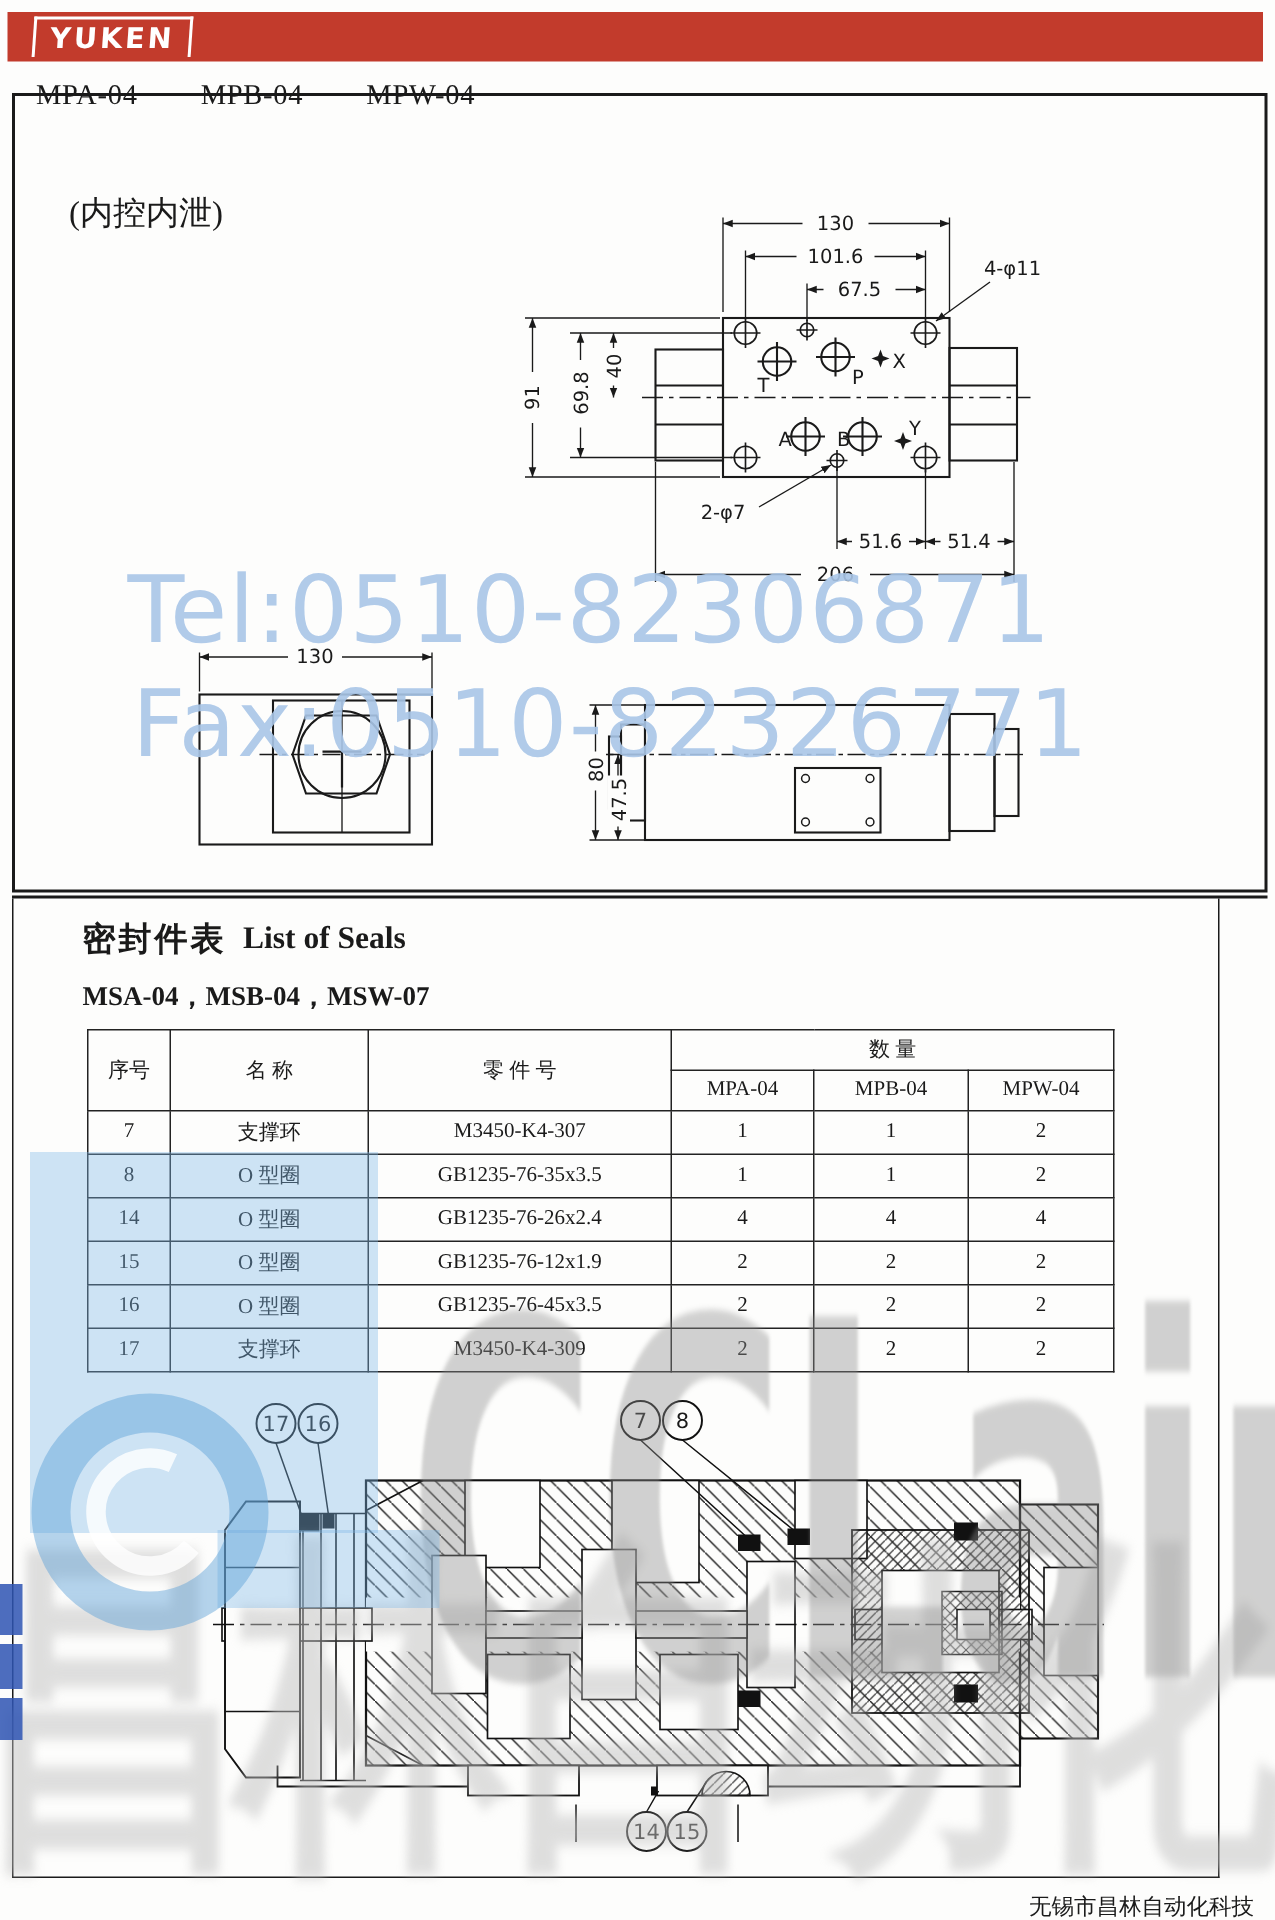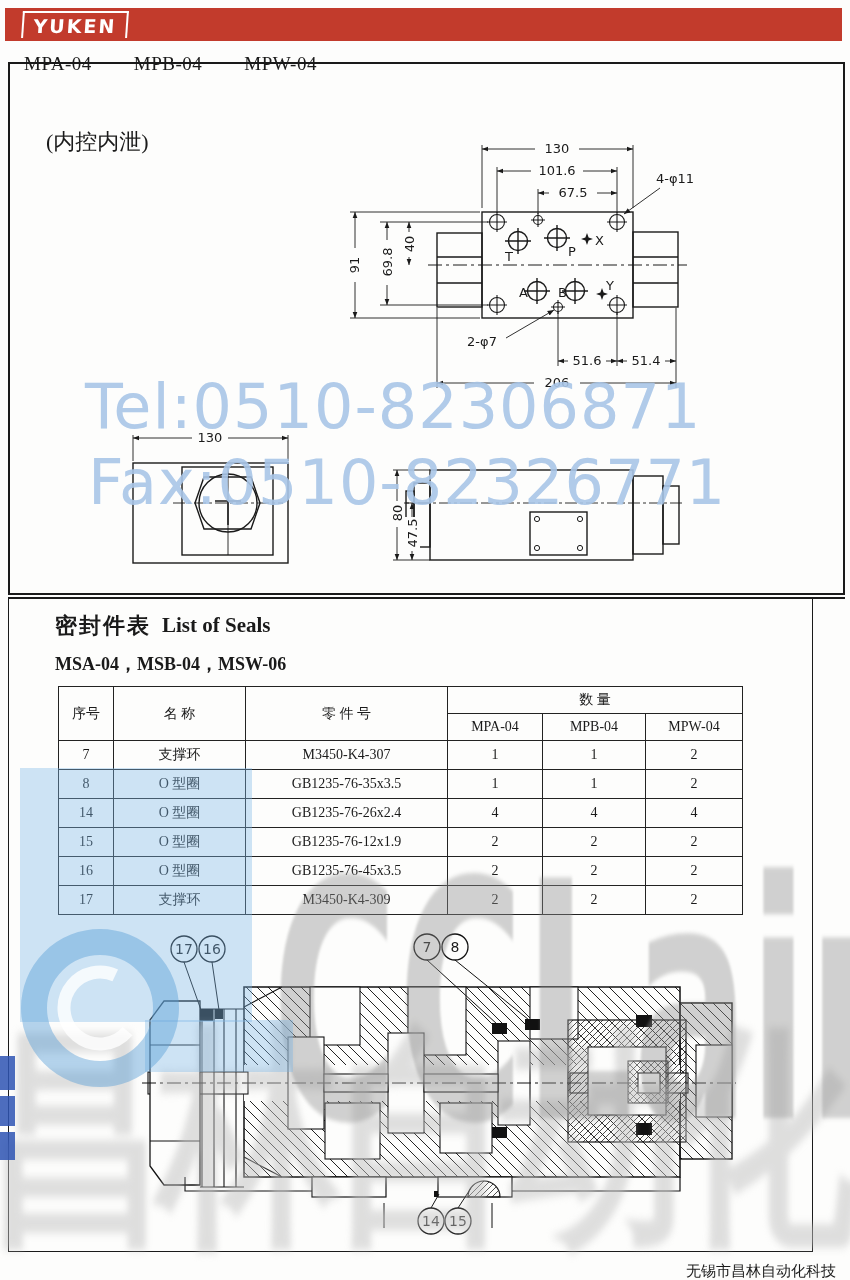--- a/index.html
+++ b/index.html
@@ -208,21 +208,21 @@
     <text x="12" y="73" font-size="13" text-anchor="middle" transform="rotate(-90 12 68)">80</text>
     <rect x="20" y="72" width="15" height="34" fill="#fdfdfc"></rect>
     <text x="27" y="93" font-size="13" text-anchor="middle" transform="rotate(-90 27 88)">47.5</text>
   </svg>
 
   <div class="abs" id="box2-topline"></div>
   <div class="abs" id="box2"></div>
 
   <div class="abs" id="seal-title-cn">密封件表</div>
   <div class="abs" id="seal-title-en">List of Seals</div>
-  <div class="abs" id="seal-models">MSA-04，MSB-04，MSW-06</div>
+  <div class="abs" id="seal-models">MSA-04，MSB-04，MSW-07</div>
 
   <table class="abs" id="seals-table">
     <colgroup>
         <col style="width:55px">
         <col style="width:132px">
         <col style="width:202px">
       <col style="width:95px">
         <col style="width:103px">
         <col style="width:97px">
       </colgroup>

